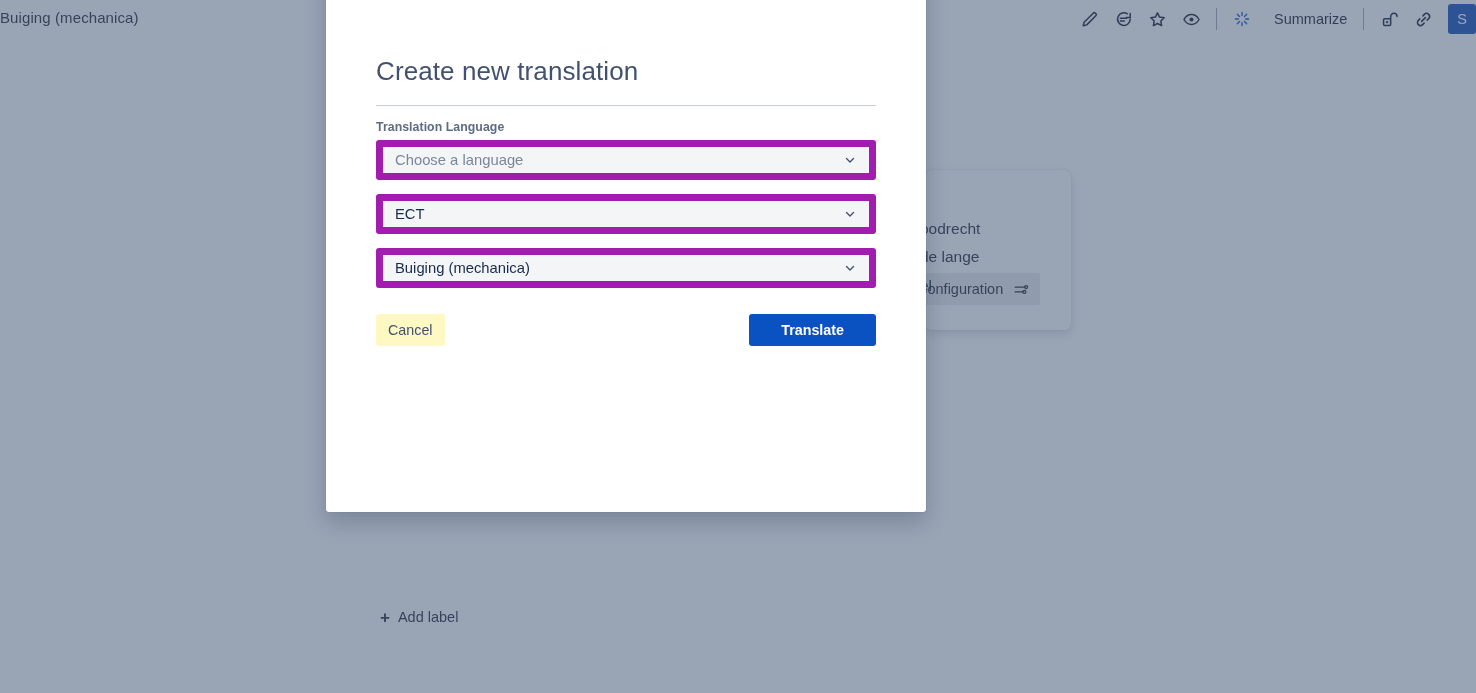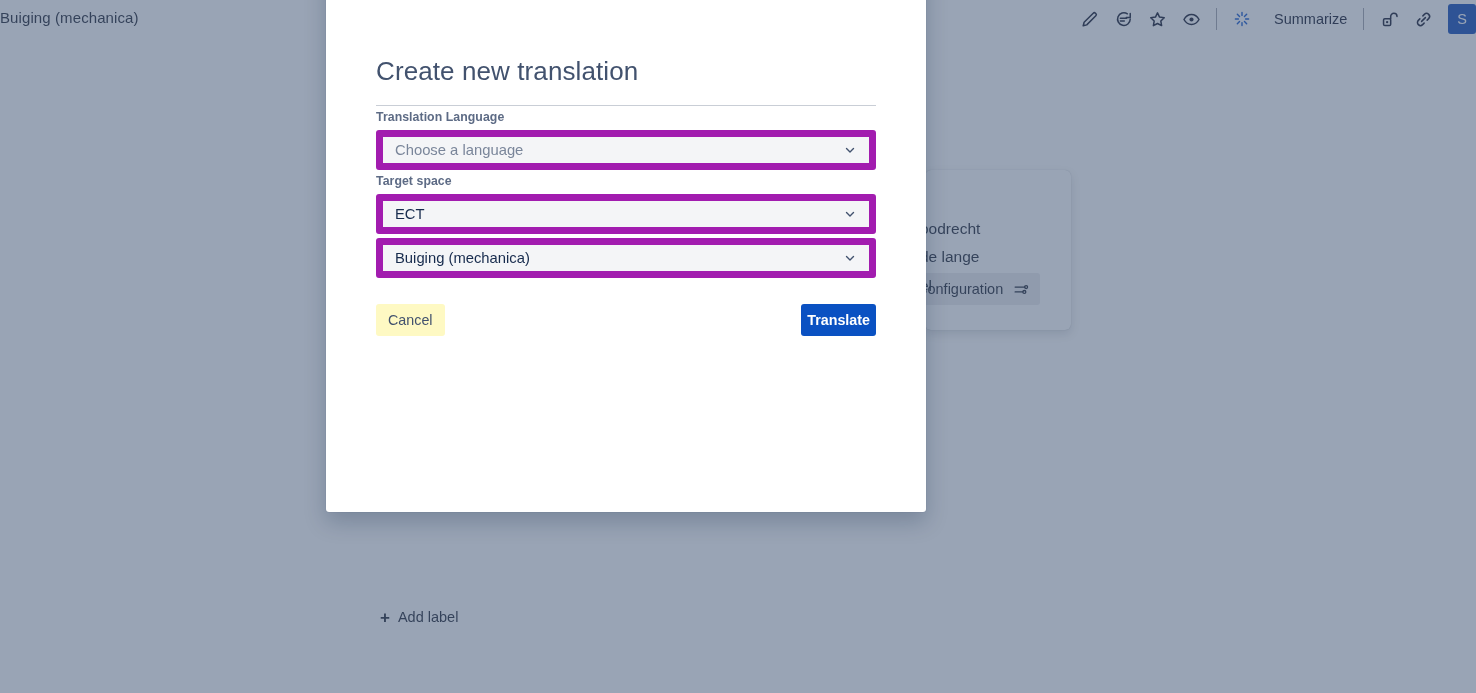--- a/index.html
+++ b/index.html
@@ -188,21 +188,21 @@
     font-weight: 400;
     letter-spacing: .1px;
   }
 
   .modal-divider {
     margin-top: 18px;
     height: 1px;
     background: #c9ced6;
   }
 
-  .field { margin-top: 4px; }
+  .field { margin-top: 14px; }
   .field-label {
     font-size: 12.3px;
     font-weight: bold;
     color: #5d6b85;
     letter-spacing: .06px;
     margin-bottom: 6px;
   }
 
   .select {
     position: relative;
@@ -246,21 +246,21 @@
     color: #42526e;
     font-size: 14.3px;
     border: none;
     display: flex;
     align-items: center;
     font-family: "Liberation Sans", sans-serif;
   }
 
   .btn-primary {
     height: 32px;
-    padding: 0 6px;
+    padding: 0 32px;
     border-radius: 3px;
     background: #0a51c2;
     color: #ffffff;
     font-size: 14.3px;
     font-weight: 600;
     border: none;
     display: flex;
     align-items: center;
     font-family: "Liberation Sans", sans-serif;
   }
@@ -381,21 +381,20 @@
       <span>Choose a language</span>
       <span class="chev">
         <svg width="14" height="14" viewBox="0 0 24 24" fill="none" stroke="currentColor" stroke-width="2.4" stroke-linecap="round" stroke-linejoin="round">
           <path d="M6 9.5l6 6 6-6"></path>
         </svg>
       </span>
     </div>
   </div>
 
   <div class="field">
-    <div class="field-label">Target space</div>
     <div class="select">
       <span>ECT</span>
       <span class="chev">
         <svg width="14" height="14" viewBox="0 0 24 24" fill="none" stroke="currentColor" stroke-width="2.4" stroke-linecap="round" stroke-linejoin="round">
           <path d="M6 9.5l6 6 6-6"></path>
         </svg>
       </span>
     </div>
   </div>
 

